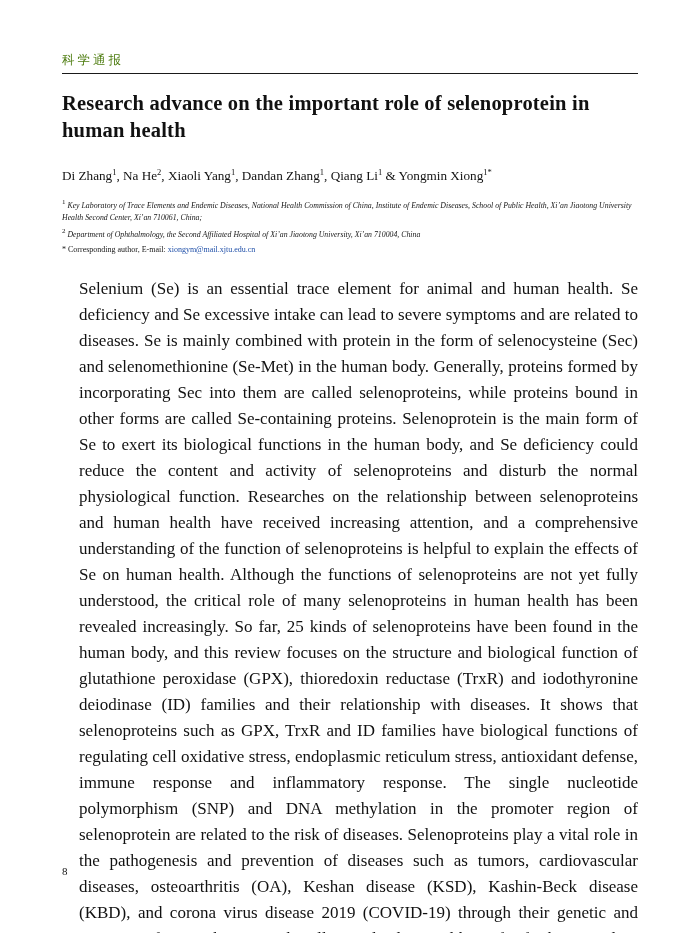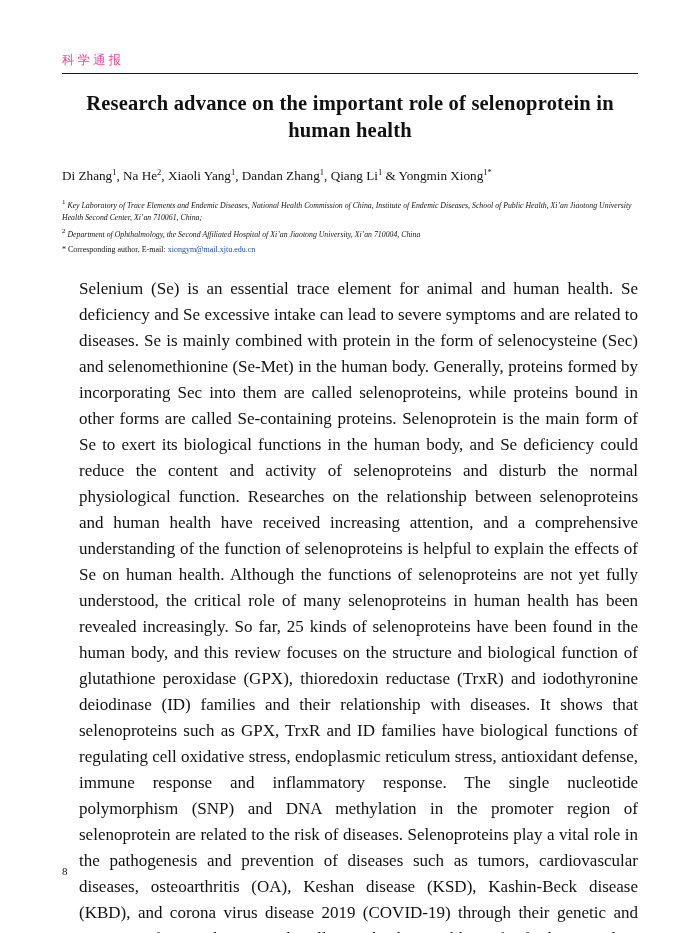--- a/index.html
+++ b/index.html
@@ -18,21 +18,21 @@
     position: relative;
     width: 700px;
     height: 933px;
     box-sizing: border-box;
     padding: 52px 62px 0 62px;
   }
   .journal-mark {
     font-family: "DejaVu Sans", sans-serif;
     font-size: 12.5px;
     letter-spacing: 3px;
-    color: #ec4899;
+    color: #4d7c0f;
     padding-bottom: 4px;
   }
   .rule {
     border-bottom: 1.1px solid #1a1a1a;
     margin-bottom: 16px;
   }
   .summary-line {
     font-size: 11.5px;
     font-weight: bold;
     color: #111;
@@ -42,21 +42,20 @@
     font-family: "DejaVu Sans", sans-serif;
     font-weight: bold;
     font-size: 11px;
   }
   h1.title {
     font-size: 20.5px;
     font-weight: bold;
     line-height: 1.33;
     margin: 0 0 22px 0;
     letter-spacing: 0.2px;
-    text-align: center;
   }
   .authors {
     font-size: 13.2px;
     margin-bottom: 12px;
     line-height: 1.4;
   }
   .authors sup {
     font-size: 8.5px;
     vertical-align: super;
   }

